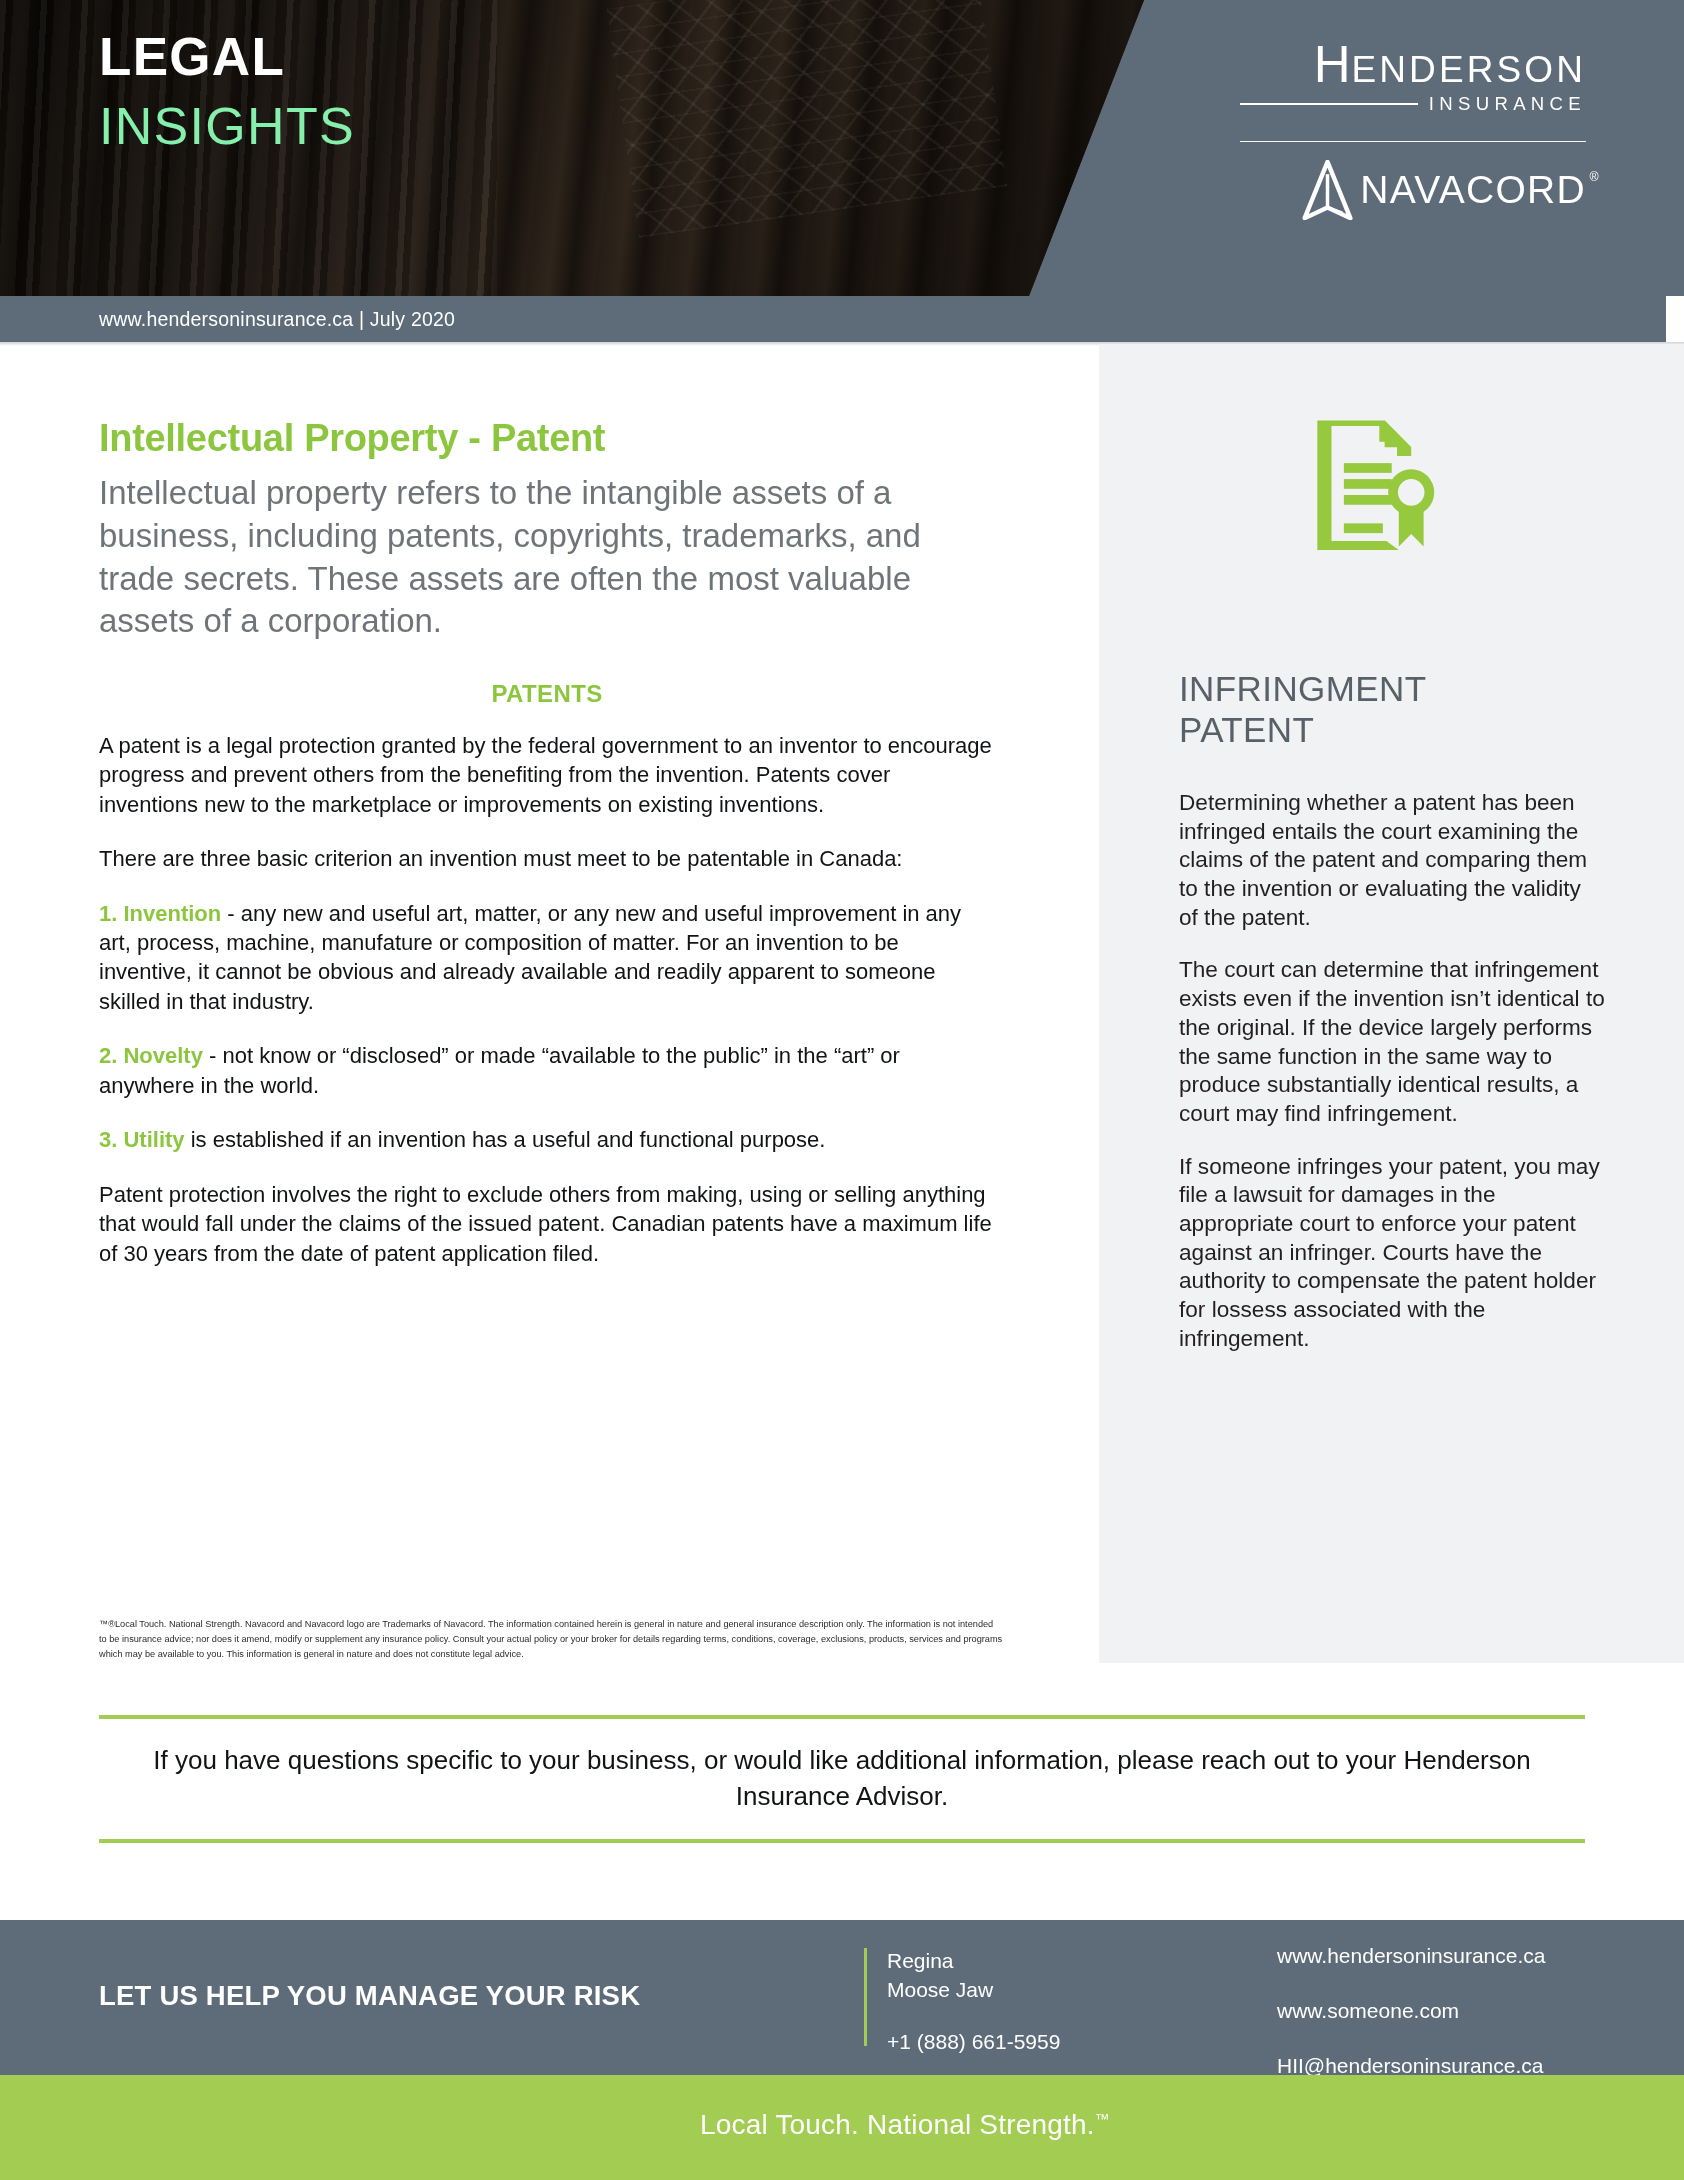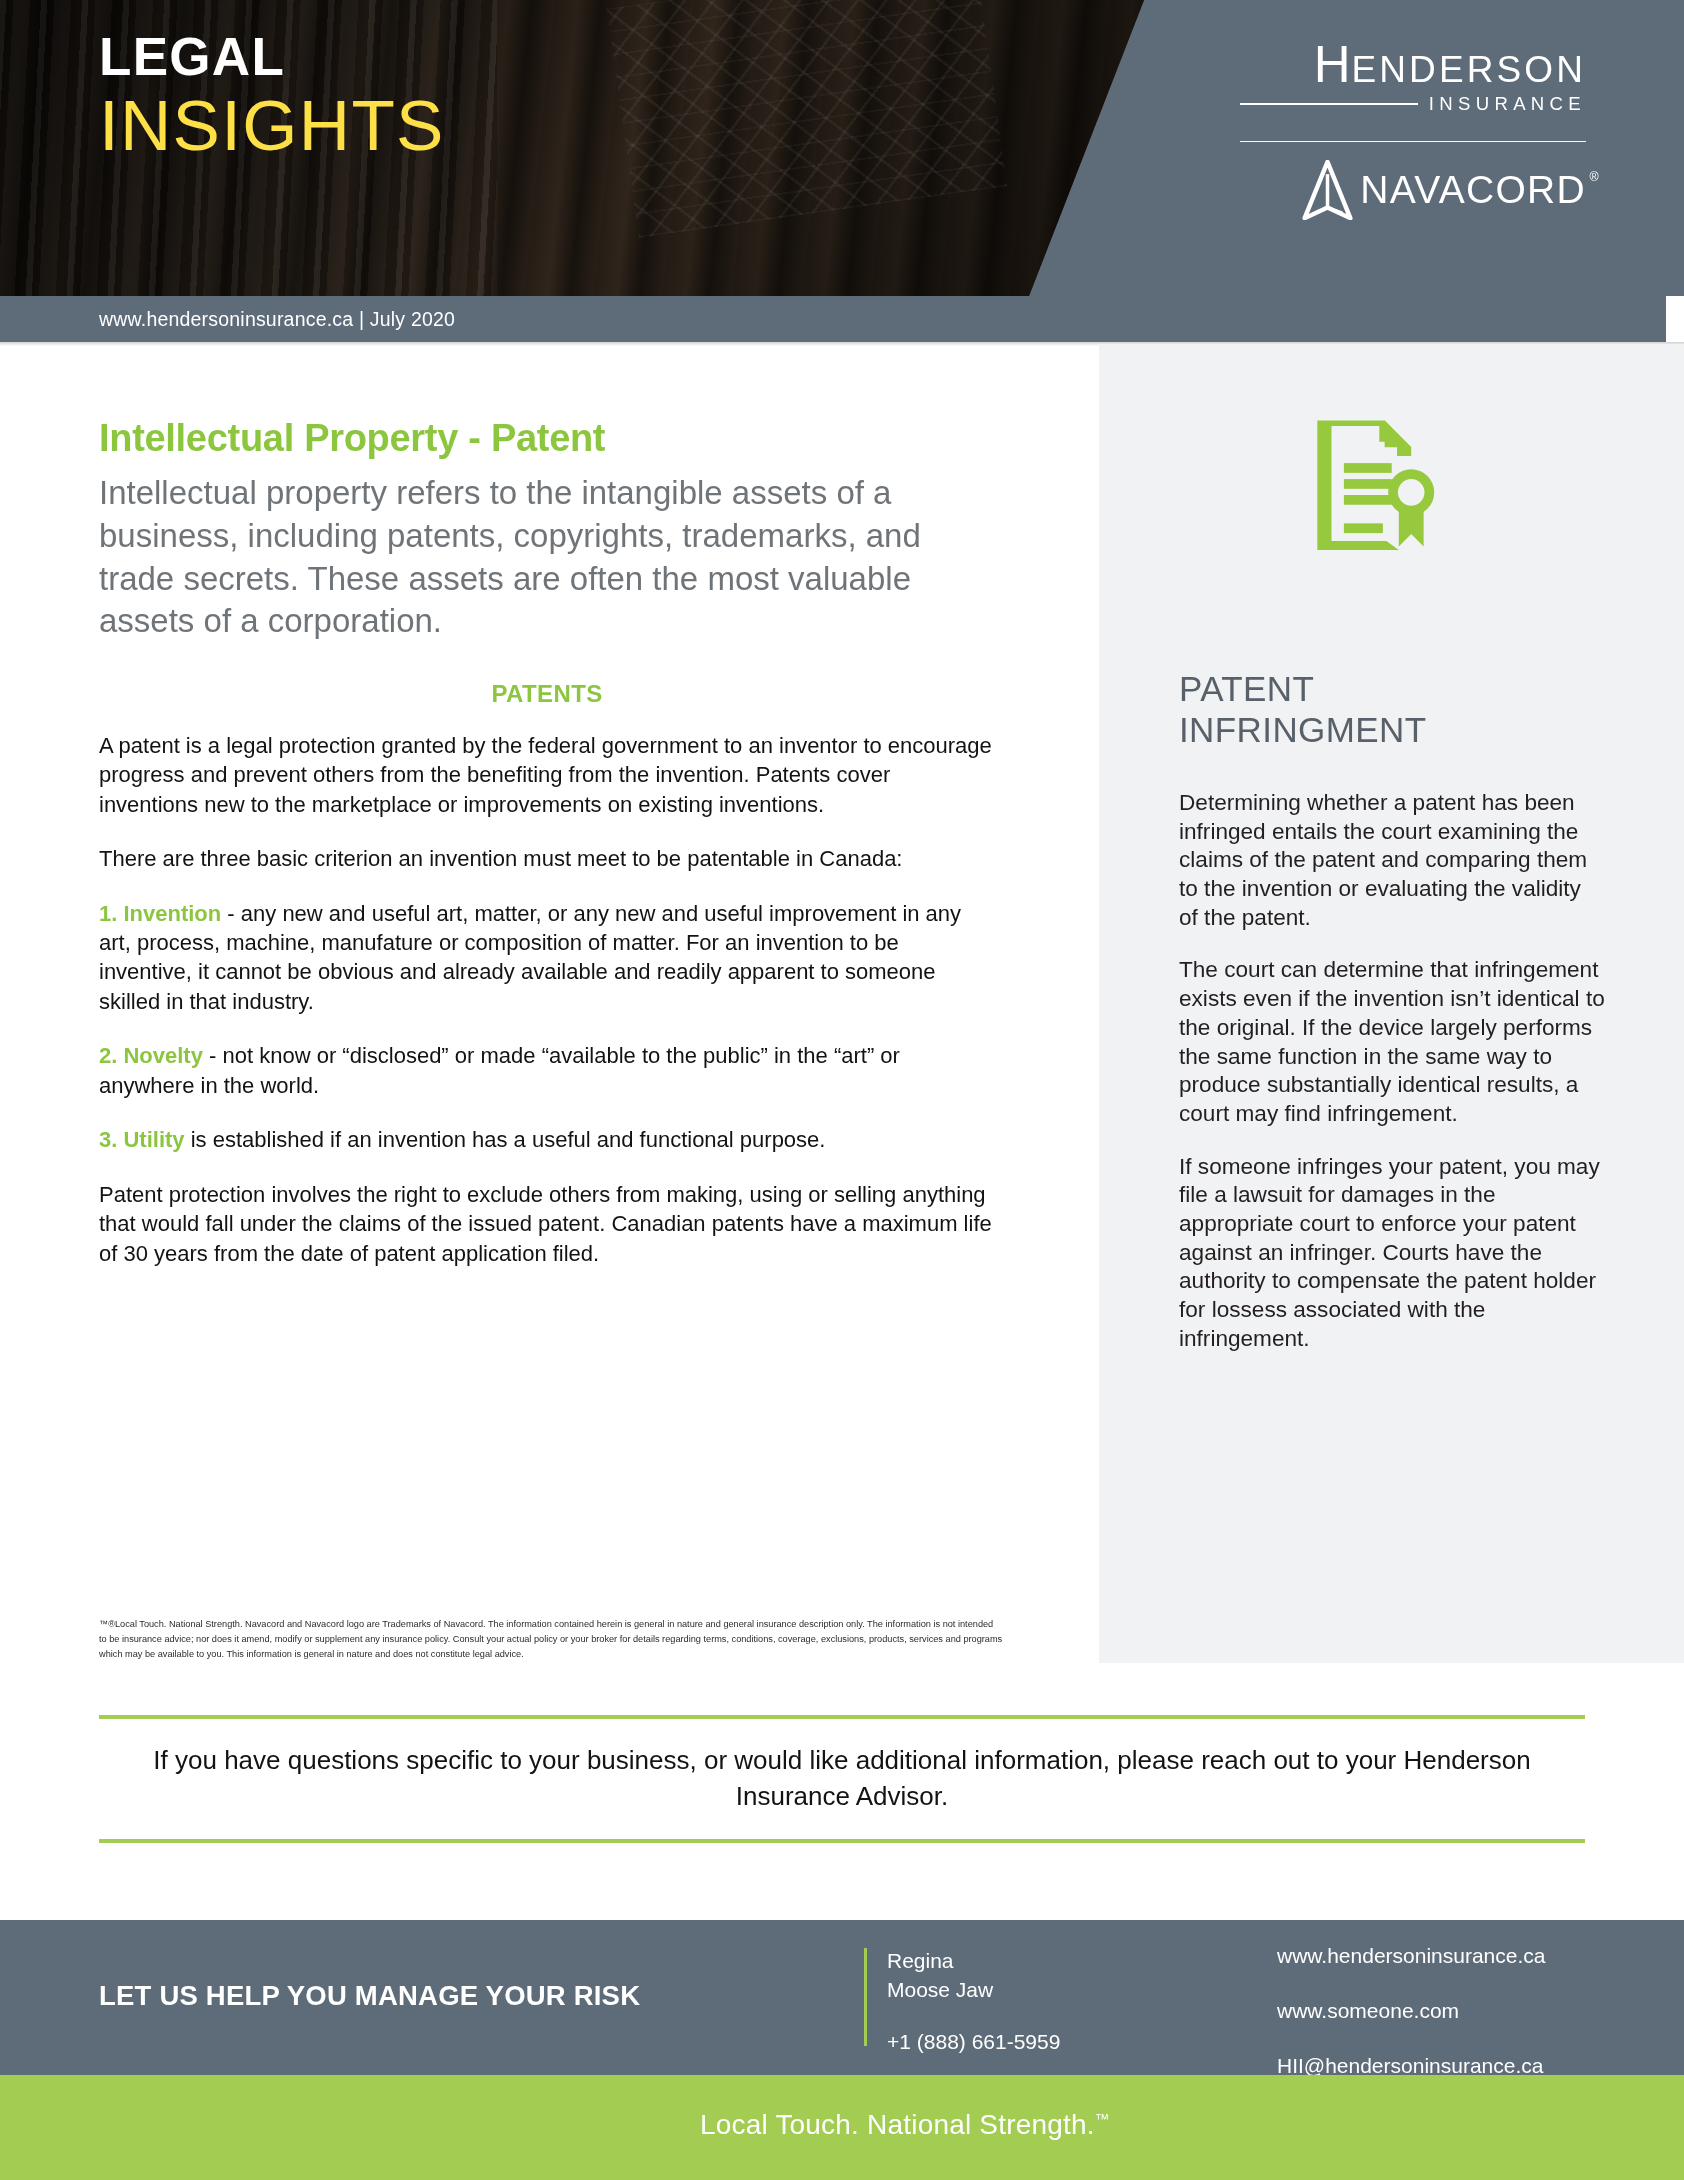--- a/index.html
+++ b/index.html
@@ -71,25 +71,25 @@
   }
   .header-title .legal {
     display: block;
     font-size: 53px;
     font-weight: bold;
     letter-spacing: 1.3px;
     color: #ffffff;
   }
   .header-title .insights {
     display: block;
-    margin-top: 7px;
-    font-size: 71px;
+    margin-top: 17px;
+    font-size: 52px;
     font-weight: 300;
     letter-spacing: 1.3px;
-    color: #fde047;
+    color: #86efac;
   }
 
   
   .logo-block {
     position: absolute;
     right: 99px; top: 41px;
     width: 346px;
     z-index: 7;
   }
   .hend-wrap { position: relative; width: 346px; height: 80px; }
@@ -384,22 +384,22 @@
       <rect x="36" y="70" width="54" height="11" fill="#96c93d"></rect>
       <rect x="36" y="88" width="54" height="11" fill="#96c93d"></rect>
       <rect x="36" y="120" width="44" height="11" fill="#96c93d"></rect>
       <path d="M98 106 L98 146 L112 132 L126 146 L126 106 Z" fill="#96c93d"></path>
       <circle cx="112" cy="85" r="26" fill="#96c93d"></circle>
       <circle cx="112" cy="85" r="15" fill="#f1f2f3"></circle>
     </svg>
   </span>
 
   <div class="side-heading">
+    <div>INFRINGMENT</div>
     <div>PATENT</div>
-    <div>INFRINGMENT</div>
   </div>
 
   <div class="side-body">
     <p>Determining whether a patent has been infringed entails the court examining the claims of the patent and comparing them to the invention or evaluating the validity of the patent.</p>
     <p>The court can determine that infringement exists even if the invention isn’t identical to the original. If the device largely performs the same function in the same way to produce substantially identical results, a court may find infringement.</p>
     <p>If someone infringes your patent, you may file a lawsuit for damages in the appropriate court to enforce your patent against an infringer. Courts have the authority to compensate the patent holder for lossess associated with the infringement.</p>
   </div>
 
   <div class="main">
     <div class="main-title">Intellectual Property - Patent</div>

